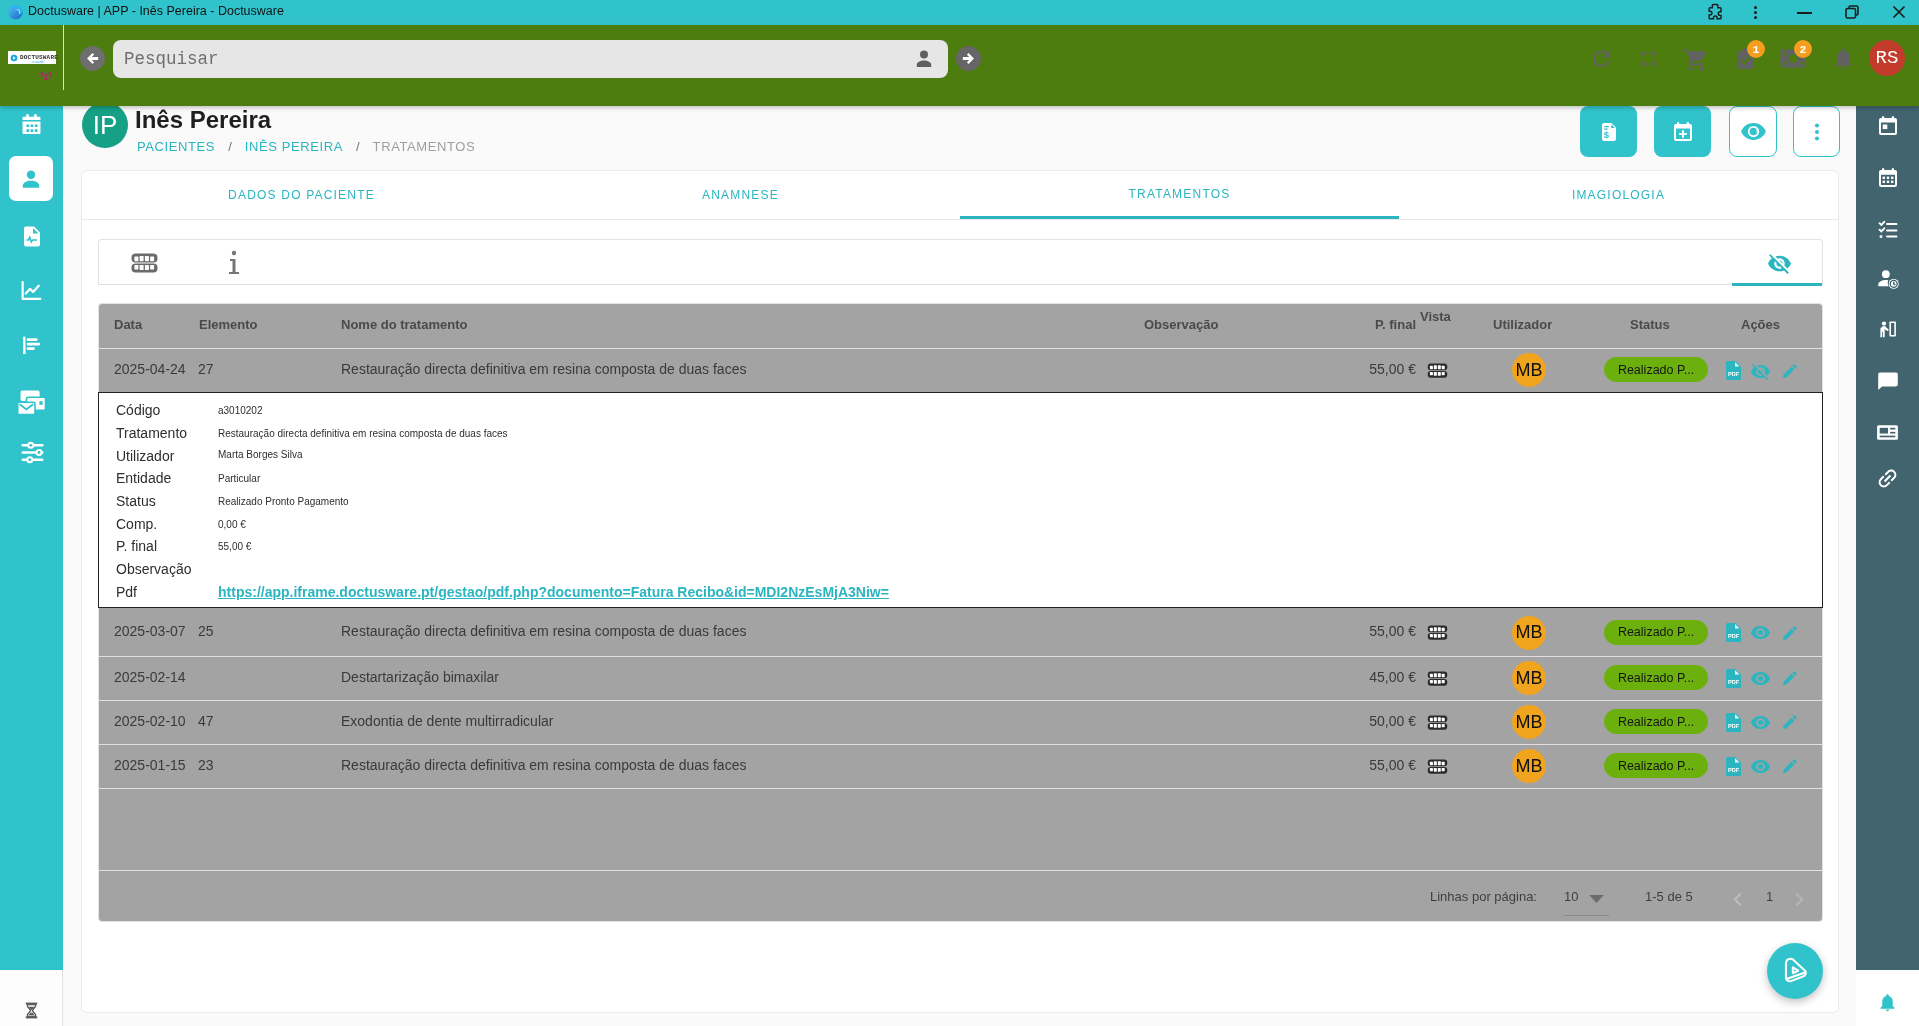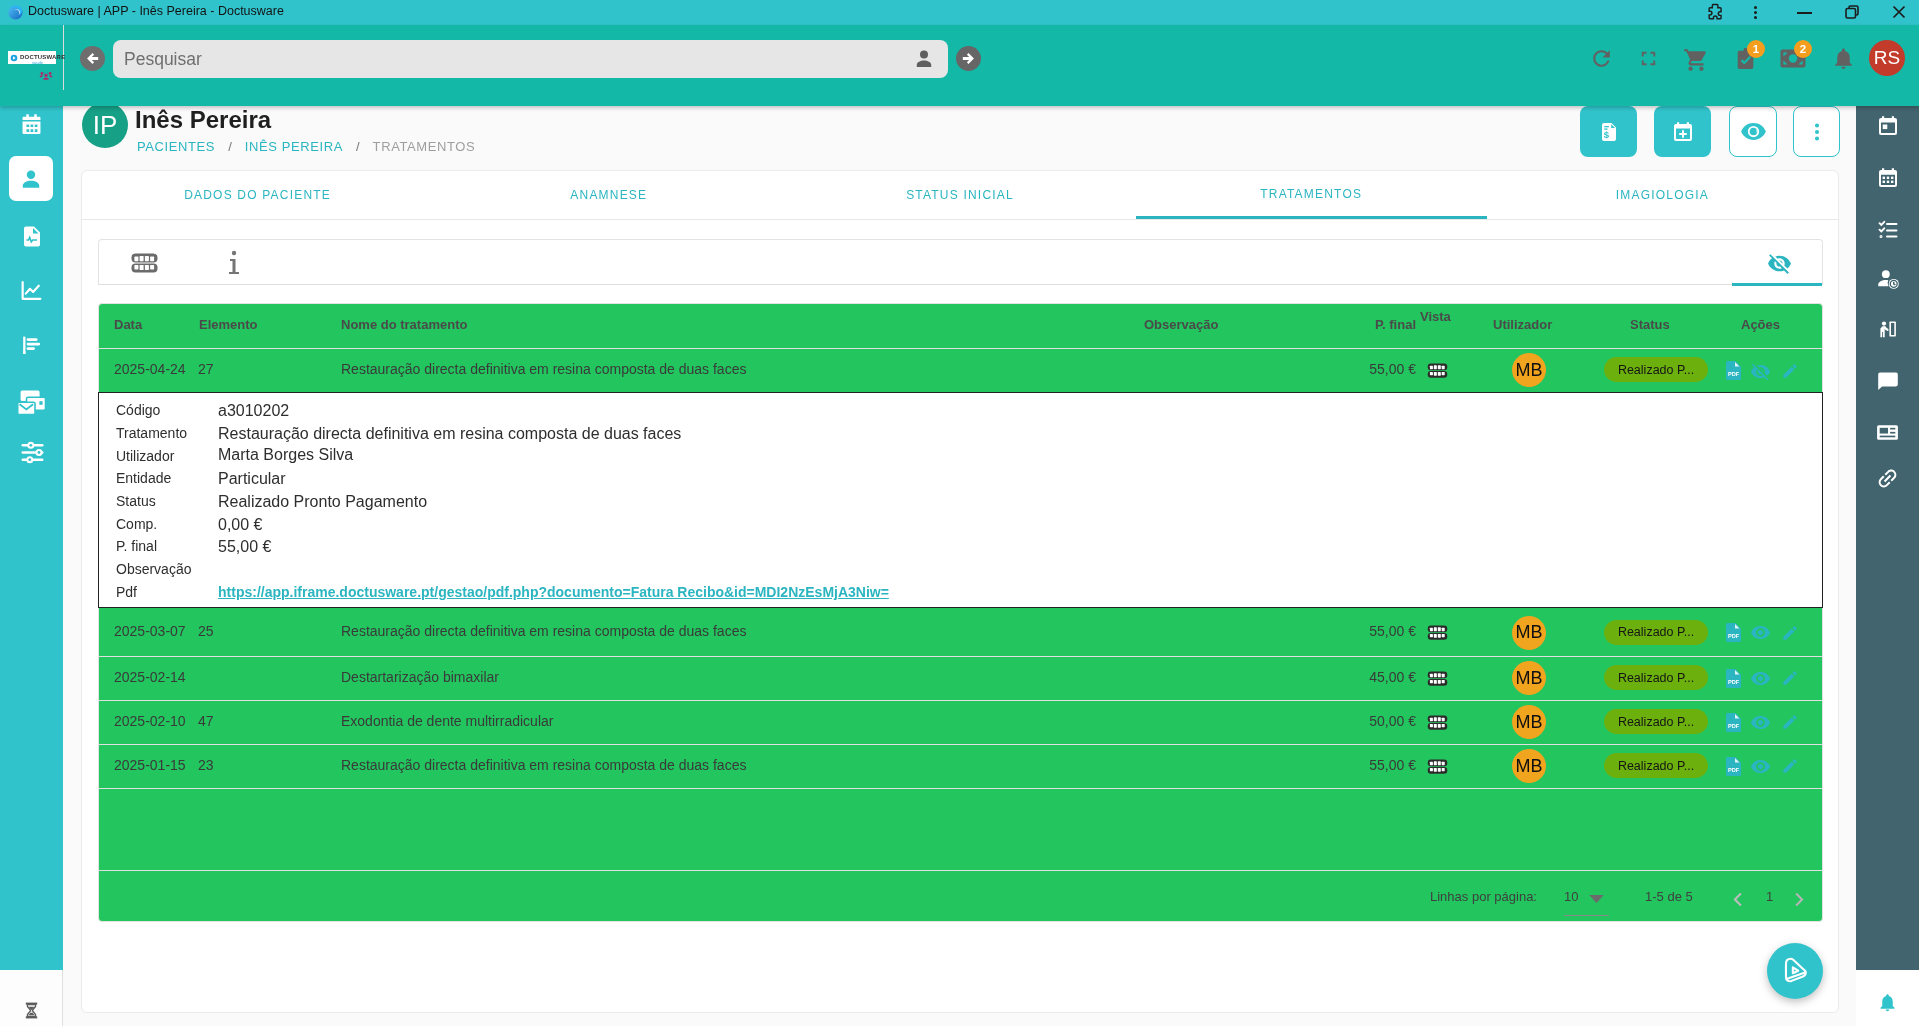--- a/index.html
+++ b/index.html
@@ -2,21 +2,21 @@
 <html><head>
 <meta charset="utf-8">
 <style>
 * { margin:0; padding:0; box-sizing:border-box; }
 html,body { width:1919px; height:1026px; overflow:hidden; font-family:"Liberation Sans", sans-serif; background:#fafafa; position:relative; }
 .abs { position:absolute; }
 
 .titlebar { position:absolute; left:0; top:0; width:1919px; height:25px; background:#31c3cb; color:#161616; }
 .titlebar .apptitle { position:absolute; left:28px; top:4px; font-size:12.5px; color:#131313; }
 
-.topbar { position:absolute; left:0; top:25px; width:1919px; height:81px; background:#14b8a6; box-shadow:0 2px 4px rgba(0,0,0,0.22); z-index:5; }
+.topbar { position:absolute; left:0; top:25px; width:1919px; height:81px; background:#4d7c0f; box-shadow:0 2px 4px rgba(0,0,0,0.22); z-index:5;font-family:Liberation Mono, monospace; }
 .topbar .vdiv { position:absolute; left:63px; top:0; width:1px; height:65px; background:#dcdcdc; }
 .logobox { position:absolute; left:8px; top:26px; width:48px; height:13px; background:#fff; }
 .backbtn { position:absolute; left:80px; top:21px; width:25px; height:25px; border-radius:50%; background:#6e6e6e; }
 .searchbar { position:absolute; left:113px; top:15px; width:835px; height:38px; border-radius:8px; background:#e6e6e6; }
 .searchbar .ph { position:absolute; left:11px; top:9px; font-size:17.5px; color:#6f6f6f; }
 .gobtn { position:absolute; left:956px; top:21px; width:25px; height:25px; border-radius:50%; background:#666; }
 .rsavatar { position:absolute; left:1869px; top:15px; width:36px; height:36px; border-radius:50%; background:#c23b2b; color:#fff; font-size:19px; display:flex; align-items:center; justify-content:center; }
 .badge { position:absolute; min-width:18px; height:18px; border-radius:50%; background:#f59e1d; color:#fff; font-size:11.5px; font-weight:bold; display:flex; align-items:center; justify-content:center; }
 
 .leftrail { position:absolute; left:0; top:90px; width:63px; height:936px; background:#31c3cb; }
@@ -38,30 +38,30 @@
 .hbtn { display:flex; align-items:center; justify-content:center; }
 
 .card { position:absolute; left:81px; top:170px; width:1758px; height:843px; background:#fff; border:1px solid #ebebeb; border-radius:6px; }
 .tabs { position:absolute; left:0; top:0; width:100%; height:49px; border-bottom:1px solid #e8e8e8; display:flex; }
 .tab { flex:1; display:flex; align-items:center; justify-content:center; font-size:12px; font-weight:normal; letter-spacing:1.2px; color:#2ab5c0; }
 .tab.active { border-bottom:3px solid #2ab5c0; }
 
 .toolcard { position:absolute; left:16px; top:68px; width:1725px; height:46px; border:1px solid #e3e3e3; border-bottom:1px solid #dedede; border-radius:4px 4px 0 0; background:#fff; }
 .toolcard .tealuline { position:absolute; right:0; bottom:-2px; width:90px; height:3px; background:#2ab5c0; }
 
-.tablecard { position:absolute; left:16px; top:132px; width:1725px; height:619px; border:1px solid #e3e3e3; border-radius:4px; background:#22c55e; }
+.tablecard { position:absolute; left:16px; top:132px; width:1725px; height:619px; border:1px solid #e3e3e3; border-radius:4px; background:#a3a3a3; }
 .cell { position:absolute; font-size:14px; line-height:17px; color:#3a3a3a; }
 .hcell { position:absolute; font-size:13px; line-height:16px; font-weight:bold; color:#4a4a4a; }
 .chip { position:absolute; width:104px; height:25px; border-radius:13px; background:#6cb00e; color:#151515; font-size:12.5px; display:flex; align-items:center; justify-content:center; }
 .mb { position:absolute; width:34px; height:34px; border-radius:50%; background:#f1a41e; color:#111; font-size:18px; display:flex; align-items:center; justify-content:center; }
 .rborder { position:absolute; left:0; width:100%; height:1px; background:#e0e0e0; }
 
 .panel { position:absolute; left:-1px; top:88px; width:1725px; height:216px; border:1.5px solid #222; background:#fff; }
 .panel .lbl { position:absolute; left:17px; font-size:14px; line-height:17px; color:#2e2e2e; }
-.panel .val { position:absolute; left:119px; font-size:16px; line-height:17px; color:#2e2e2e; }
+.panel .val { position:absolute; left:119px; font-size:10px; line-height:17px; color:#2e2e2e; }
 .panel .link { color:#2ab5c0; text-decoration:underline; font-size:14px;font-weight:bold; }
 
 .pgn { position:absolute; left:0; top:566px; width:100%; height:53px; border-top:1px solid #e0e0e0; font-size:13px; color:#3f3f3f; }
 
 .fab { position:absolute; left:1767px; top:943px; width:56px; height:56px; border-radius:50%; background:#31c3cb; box-shadow:0 3px 8px rgba(0,0,0,0.25); display:flex; align-items:center; justify-content:center; z-index:6; }
 </style>
 </head>
 <body>
 
 <div class="titlebar">
@@ -334,21 +334,20 @@
     <circle cx="12" cy="5" r="2.2"></circle>
       <circle cx="12" cy="12" r="2.2"></circle>
       <circle cx="12" cy="19" r="2.2"></circle>
   </svg>
 </div>
 
 <div class="card">
   <div class="tabs">
     <div class="tab">DADOS DO PACIENTE</div>
     <div class="tab">ANAMNESE</div>
-    <div class="tab">STATUS INICIAL</div>
     <div class="tab active">TRATAMENTOS</div>
     <div class="tab">IMAGIOLOGIA</div>
   </div>
 
   <div class="toolcard">
     <svg class="abs" style="left:32px;top:13px" width="27" height="20" viewBox="0 0 27 20" fill="#6b6b6b">
       <rect x="0.5" y="0.5" width="26" height="9" rx="4"></rect>
       <rect x="0.5" y="10.5" width="26" height="9" rx="4"></rect>
       <g fill="#fff">
         <rect x="3.4" y="3.6" width="4" height="4.6" rx="0.6"></rect>

